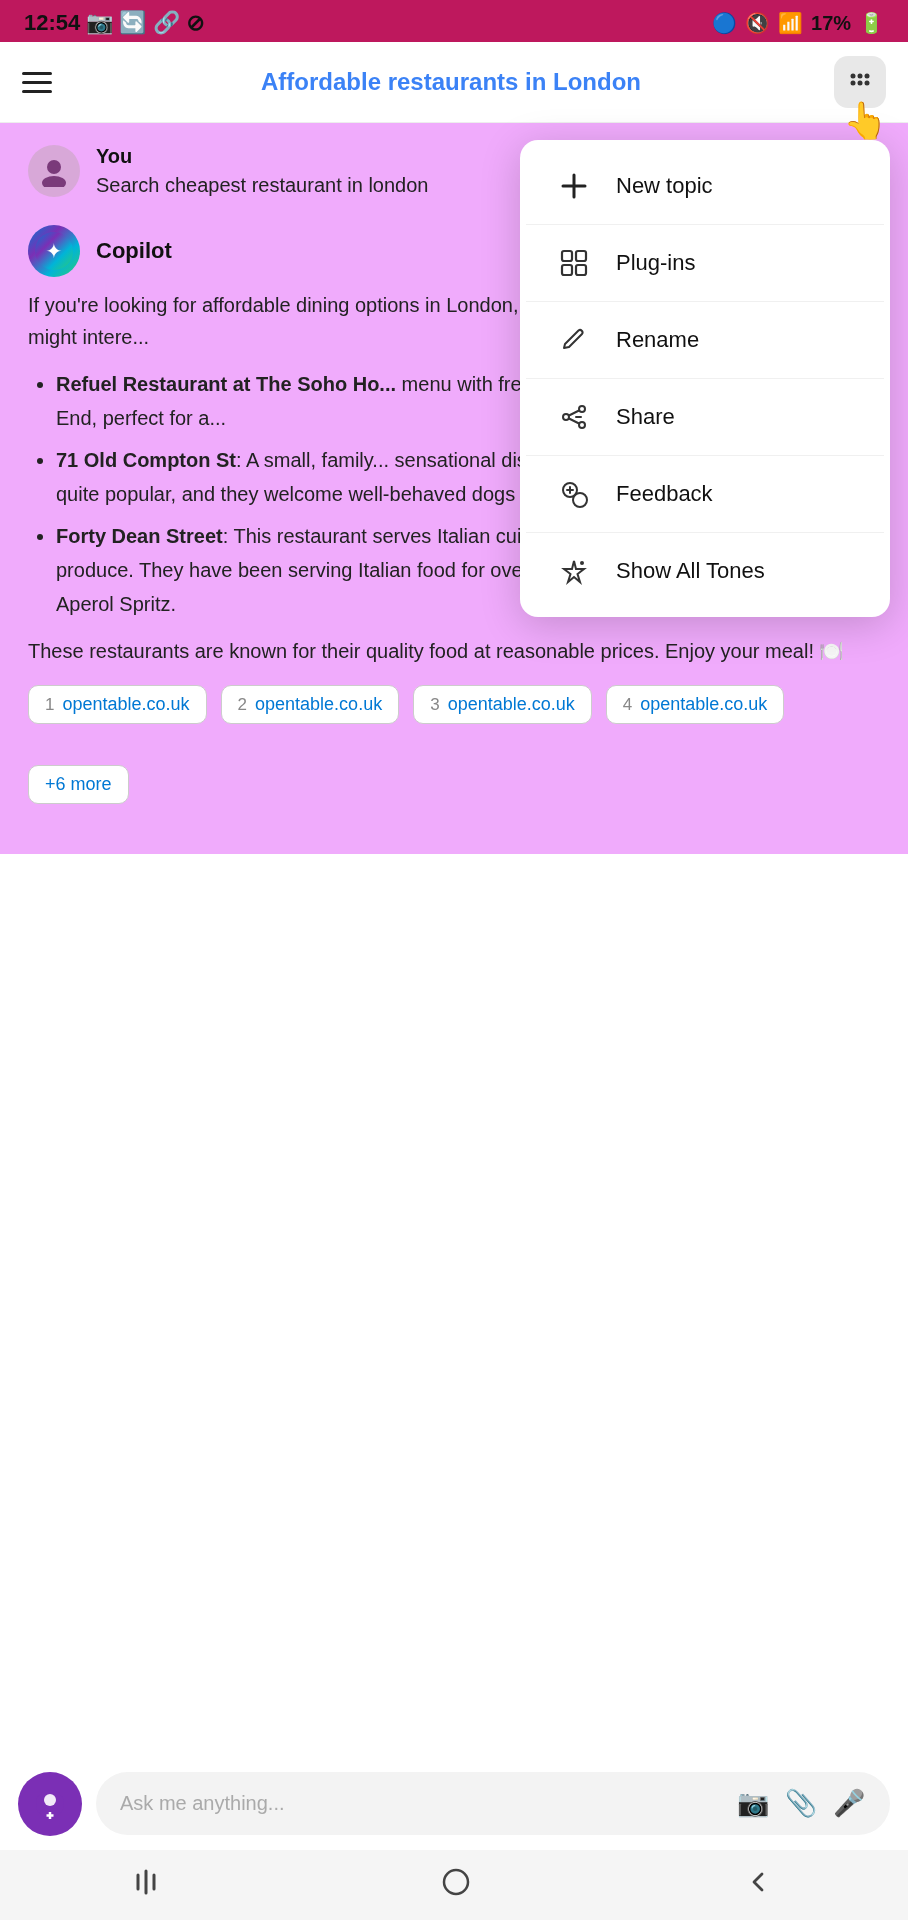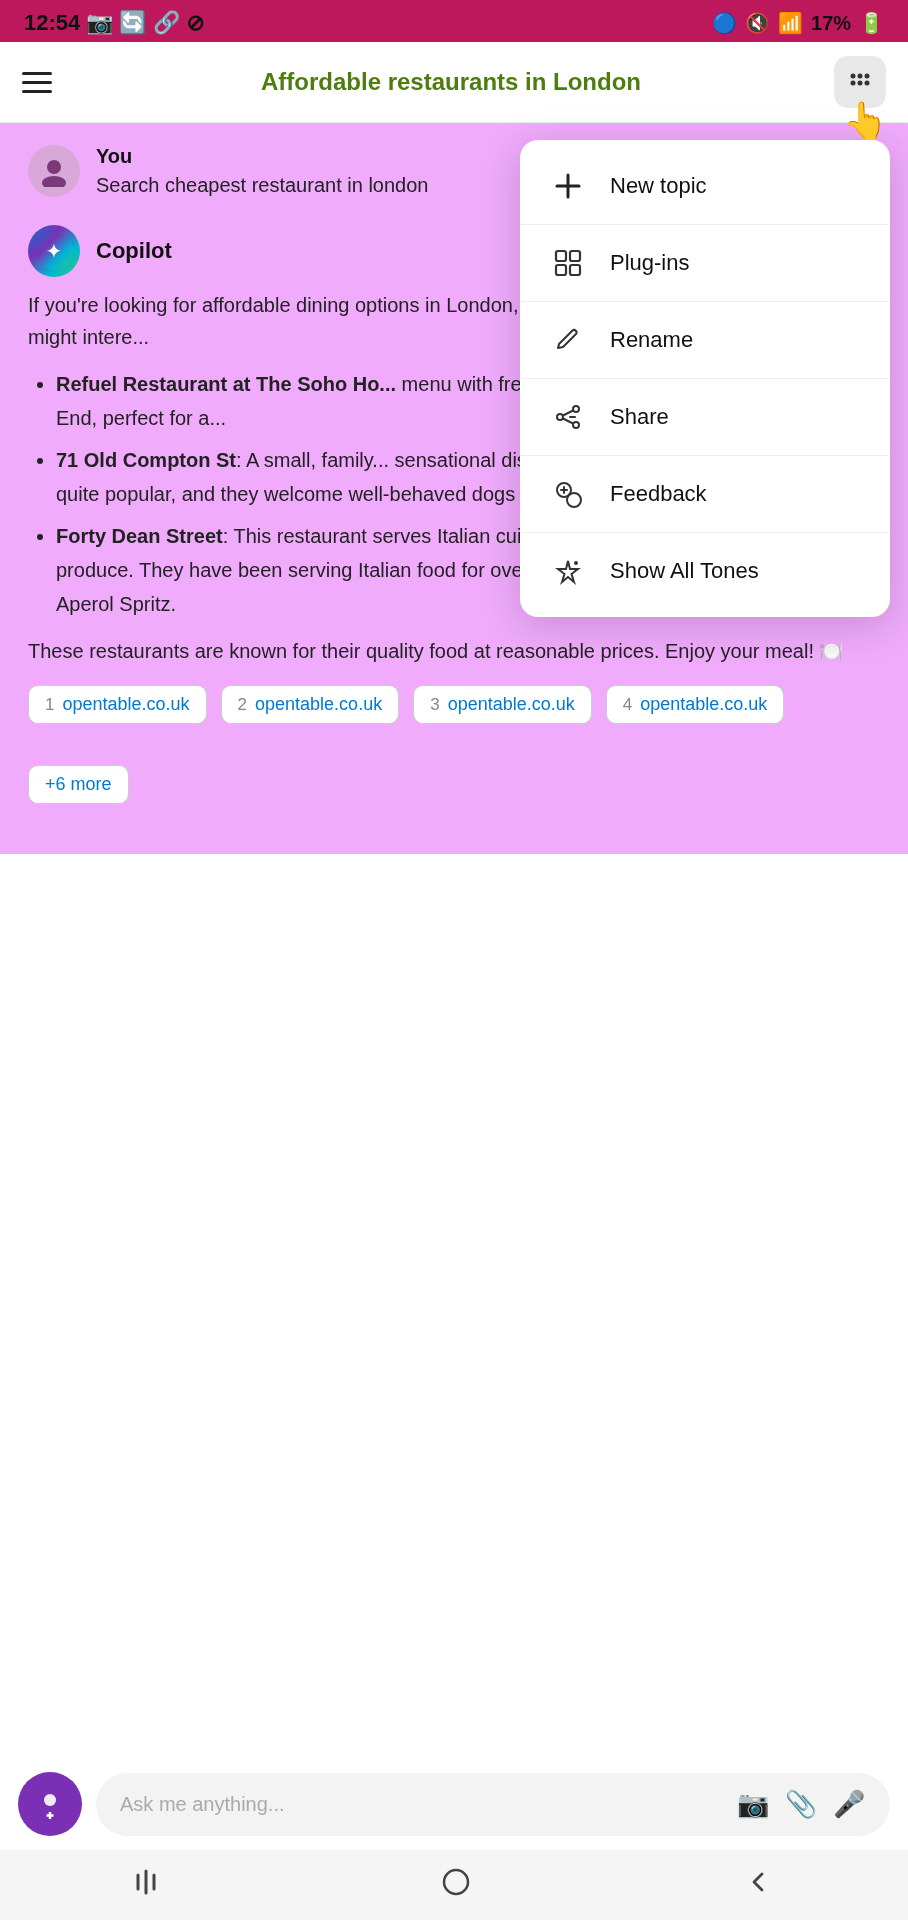--- a/index.html
+++ b/index.html
@@ -36,21 +36,21 @@
       background: #fff;
       border-bottom: 1px solid #eee;
     }
     .hamburger-icon {
       display: flex; flex-direction: column; gap: 6px; cursor: pointer;
     }
     .hamburger-icon span {
       display: block; width: 30px; height: 3px; background: #222; border-radius: 2px;
     }
     .nav-title {
-      font-size: 24px; font-weight: 700; color: #4d7c0f; margin-left: 16px;
+      font-size: 24px; font-weight: 700; color: #3b82f6; margin-left: 16px;
     }
     .more-btn {
       width: 52px; height: 52px;
       background: #e8e8e8;
       border-radius: 14px;
       display: flex; align-items: center; justify-content: center;
       cursor: pointer;
       font-size: 22px;
       color: #333;
       position: relative;
@@ -144,21 +144,21 @@
     }
 
     
     .input-bar-wrap {
       position: fixed;
       bottom: 70px;
       left: 0; right: 0;
       width: 908px;
       padding: 14px 18px;
       background: #fff;
-      display: flex; align-items: center; gap: 14px;
+      display: flex; align-items: flex-start; gap: 14px;
     }
     .new-chat-btn {
       width: 64px; height: 64px;
       background: #7b2fb5;
       border-radius: 50%;
       display: flex; align-items: center; justify-content: center;
       font-size: 28px;
       color: #fff;
       flex-shrink: 0;
     }
@@ -191,21 +191,21 @@
     
     .dropdown-menu {
       position: absolute;
       top: 140px;
       right: 18px;
       width: 370px;
       background: #fff;
       border-radius: 18px;
       box-shadow: 0 8px 40px rgba(0,0,0,0.18);
       z-index: 100;
-      padding: 8px 0;
+      padding: 8px 6px;
     }
     .menu-item {
       display: flex;
       align-items: center;
       gap: 24px;
       padding: 20px 30px;
       cursor: pointer;
       font-size: 22px;
       color: #111;
       border-bottom: 1px solid #f0f0f0;

